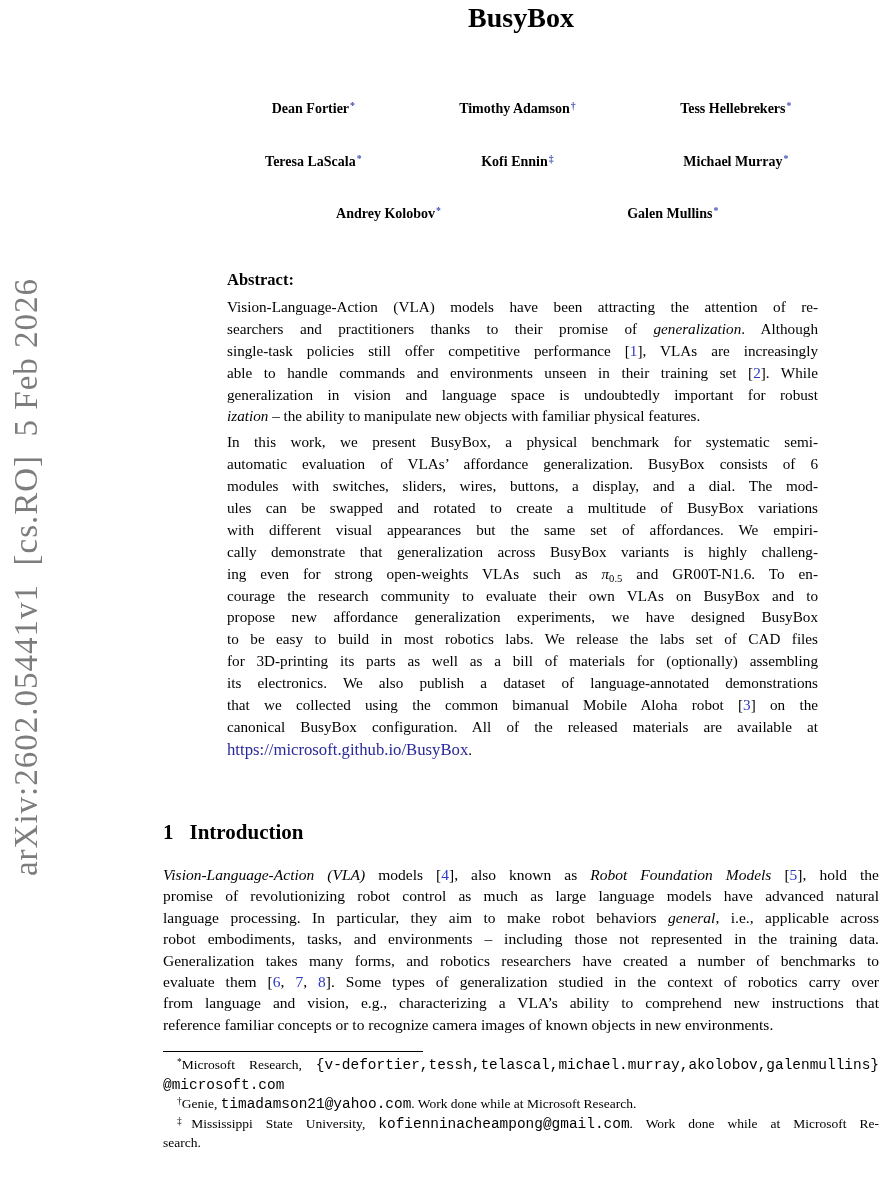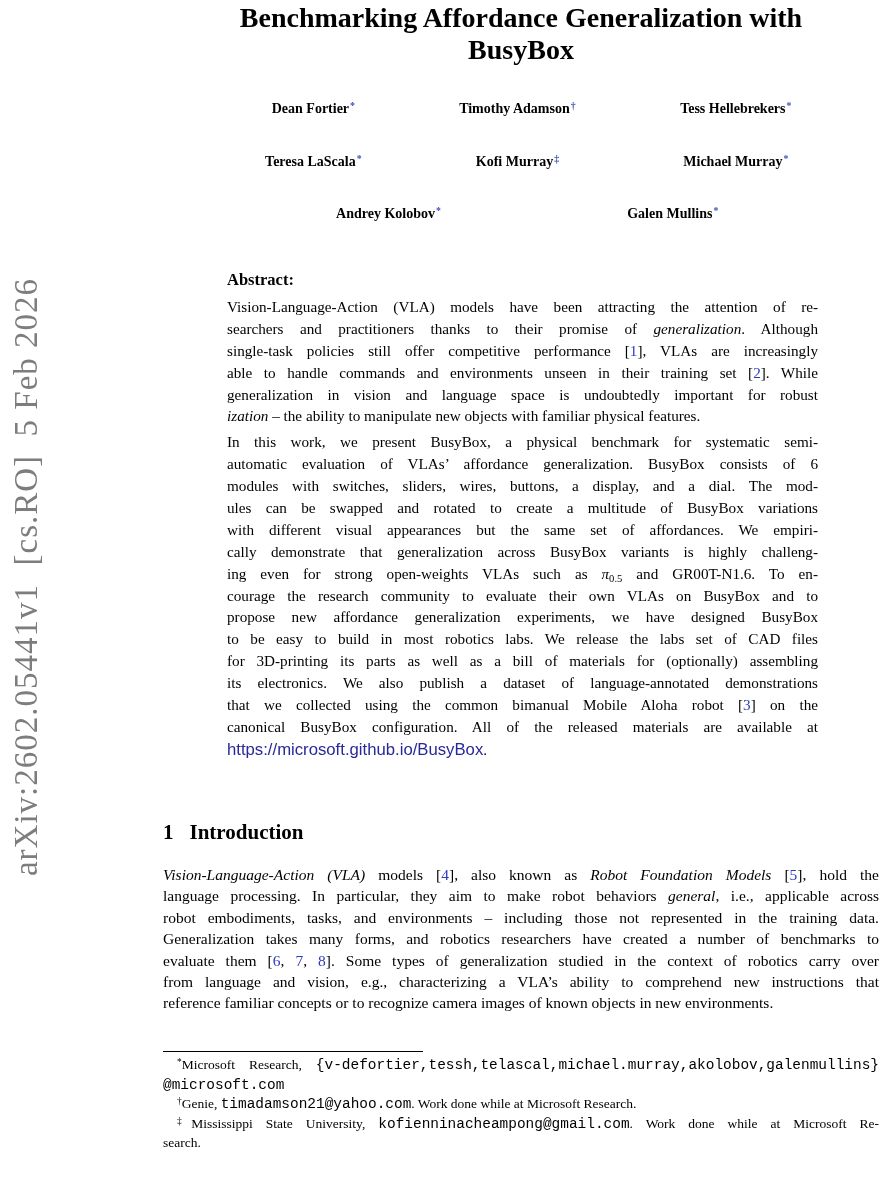--- a/index.html
+++ b/index.html
@@ -47,47 +47,46 @@
                  font-size:15.5px;margin-top:35px; }
 
   .tline { text-align:left; white-space:nowrap; }
   .tline.just { white-space:normal; text-align:justify; text-align-last:justify; }
   .tline.ind { padding-left:14px; }
 
   .seg-plain  { }
   .seg-italic { font-style:italic; }
   .seg-cite   { color:#2c38c0; }
   .seg-mono   { font-family:"Liberation Mono", monospace; }
-  .seg-link   { font-family:Liberation Sans, sans-serif; color:#28289a; font-size:110%;margin-top:13px; }
+  .seg-link   { font-family:Liberation Serif, serif; color:#28289a; font-size:110%;margin-top:13px; }
   .seg-sub    { font-size:70%; vertical-align:-0.25em; }
   .seg-fnmark { font-size:70%; vertical-align:0.45em; }
 </style>
 </head>
 <body>
 
 <div class="page">
 
   <div class="arxiv-strip">arXiv:2602.05441v1  [cs.RO]  5 Feb 2026</div>
 
   <div class="column">
 
     <div class="title">
-      <div>Benchmarking Affordance Generalization with</div>
       <div>BusyBox</div>
     </div>
 
     <div class="authors" id="authors">
         <div class="author-row" style="top: 100px;">
           <span class="author" style="left: 21%;"><span>Dean Fortier</span><span class="author-marker">*</span></span>
           <span class="author" style="left: 49.5%;"><span>Timothy Adamson</span><span class="author-marker">†</span></span>
           <span class="author" style="left: 80%;"><span>Tess Hellebrekers</span><span class="author-marker">*</span></span>
         </div>
         <div class="author-row" style="top: 153px;">
           <span class="author" style="left: 21%;"><span>Teresa LaScala</span><span class="author-marker">*</span></span>
-          <span class="author" style="left: 49.5%;"><span>Kofi Murray</span><span class="author-marker">‡</span></span>
+          <span class="author" style="left: 49.5%;"><span>Kofi Ennin</span><span class="author-marker">‡</span></span>
           <span class="author" style="left: 80%;"><span>Michael Murray</span><span class="author-marker">*</span></span>
         </div>
         <div class="author-row" style="top: 205px;">
           <span class="author" style="left: 31.5%;"><span>Andrey Kolobov</span><span class="author-marker">*</span></span>
           <span class="author" style="left: 71.2%;"><span>Galen Mullins</span><span class="author-marker">*</span></span>
         </div>
       </div>
 
     <div class="abstract">
       <div class="abstract-label">Abstract:</div>
@@ -119,20 +118,21 @@
           </div>
         </div>
     </div>
 
     <div class="section-heading">
       <span class="sec-num">1</span><span>Introduction</span>
     </div>
 
     <div class="intro" id="intro-lines">
         <div class="tline just"><span class="seg-italic">Vision-Language-Action (VLA)</span><span class="seg-plain"> models [</span><span class="seg-cite">4</span><span class="seg-plain">], also known as </span><span class="seg-italic">Robot Foundation Models</span><span class="seg-plain"> [</span><span class="seg-cite">5</span><span class="seg-plain">], hold the</span></div>
+        <div class="tline just"><span class="seg-plain">promise of revolutionizing robot control as much as large language models have advanced natural</span></div>
         <div class="tline just"><span class="seg-plain">language processing. In particular, they aim to make robot behaviors </span><span class="seg-italic">general</span><span class="seg-plain">, i.e., applicable across</span></div>
         <div class="tline just"><span class="seg-plain">robot embodiments, tasks, and environments – including those not represented in the training data.</span></div>
         <div class="tline just"><span class="seg-plain">Generalization takes many forms, and robotics researchers have created a number of benchmarks to</span></div>
         <div class="tline just"><span class="seg-plain">evaluate them [</span><span class="seg-cite">6</span><span class="seg-plain">, </span><span class="seg-cite">7</span><span class="seg-plain">, </span><span class="seg-cite">8</span><span class="seg-plain">]. Some types of generalization studied in the context of robotics carry over</span></div>
         <div class="tline just"><span class="seg-plain">from language and vision, e.g., characterizing a VLA’s ability to comprehend new instructions that</span></div>
         <div class="tline"><span class="seg-plain">reference familiar concepts or to recognize camera images of known objects in new environments.</span></div>
       </div>
 
     <div class="footnote-rule"></div>
 

